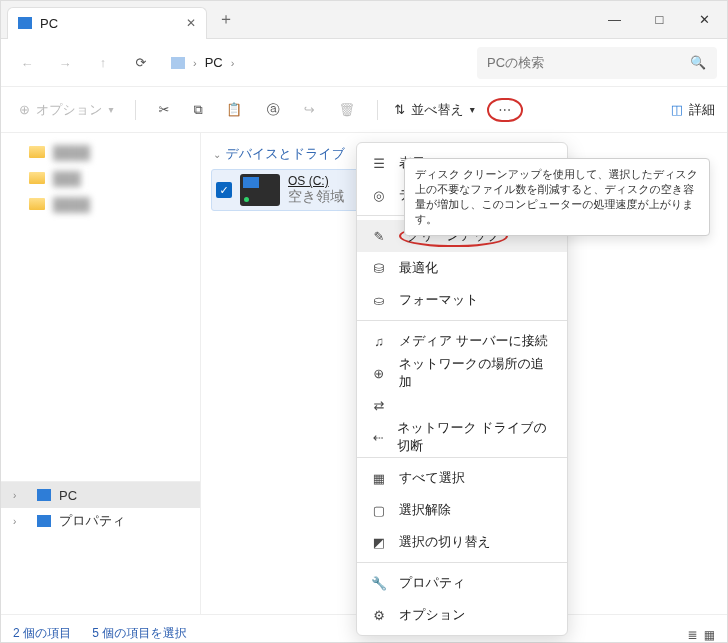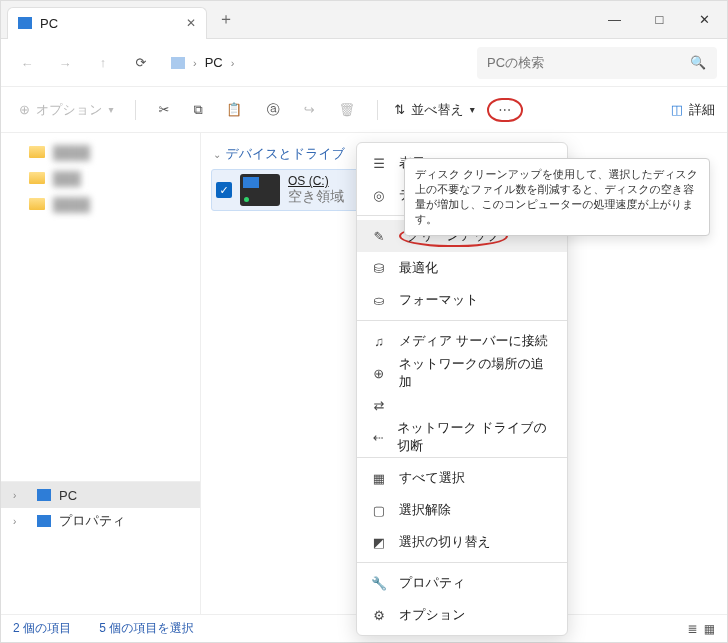--- a/index.html
+++ b/index.html
@@ -61,21 +61,21 @@
   .ctxitem { display: flex; align-items: center; gap: 12px; height: 32px; padding: 0 14px; font-size: 13px; color: #222; }
   .ctxitem.hl { background: #efefef; }
   .ctxsep { height: 1px; background: #e0e0e0; margin: 4px 0; }
   .ctxicon { width: 16px; height: 16px; display: flex; align-items: center; justify-content: center; color: #4a4a4a; }
   .redoval { border: 2px solid #d2322d; border-radius: 50% / 55%; padding: 0 6px; display: inline-block; line-height: 18px; }
 
   
   .tooltip { position: absolute; left: 404px; top: 158px; width: 306px; background: #fff; border: 1px solid #cfcfcf; border-radius: 4px; padding: 8px 10px; font-size: 11px; color: #333; box-shadow: 0 4px 12px rgba(0,0,0,.12); z-index: 20; }
 
   
-  .status { height: 28px; border-top: 1px solid #eee; display: flex; align-items: center; padding: 0 12px; gap: 28px; color: #2a5db0; font-size: 12px; }
+  .status { height: 28px; border-top: 1px solid #eee; display: flex; align-items: flex-end; padding: 0 12px; gap: 21px; color: #2a5db0; font-size: 12px; }
   .status .viewbtns { margin-left: auto; display: flex; gap: 6px; color: #555; }
 </style>
 </head>
 <body>
 
 <div class="window">
 
   <div class="titlebar">
     <div class="tab">
       <span class="pc-icon"></span>

